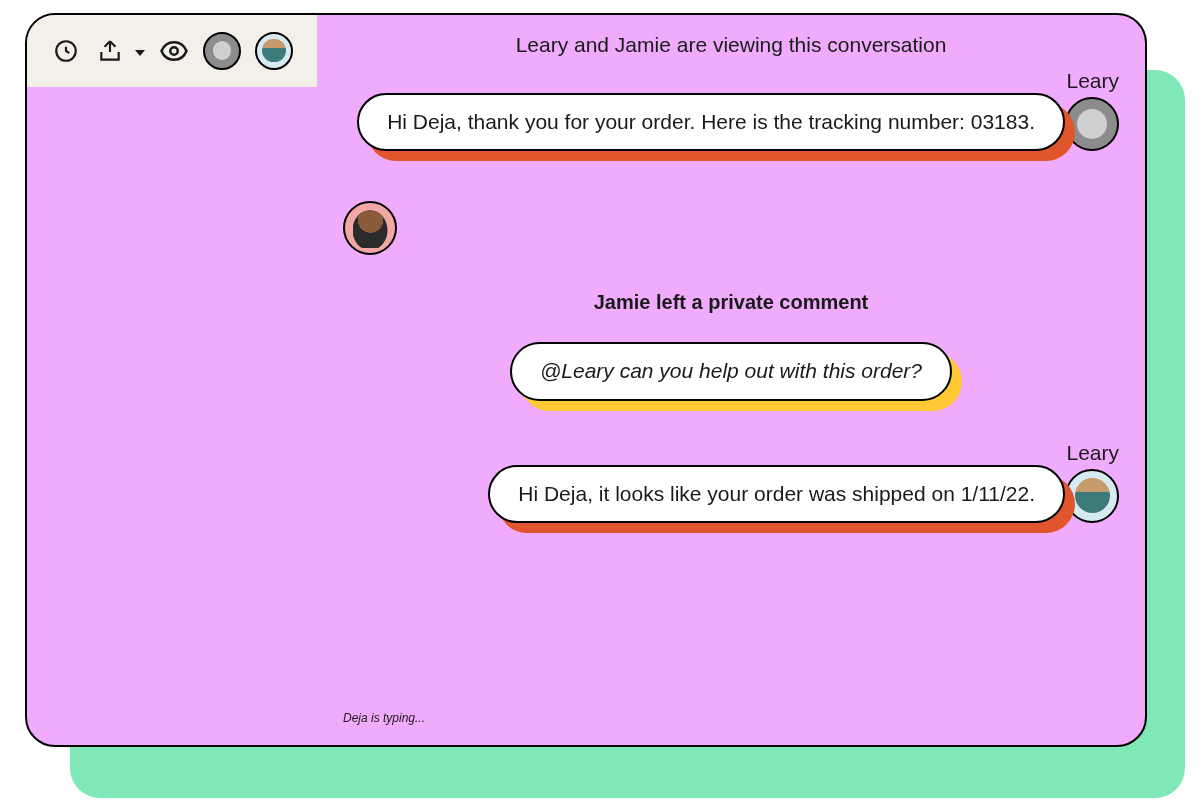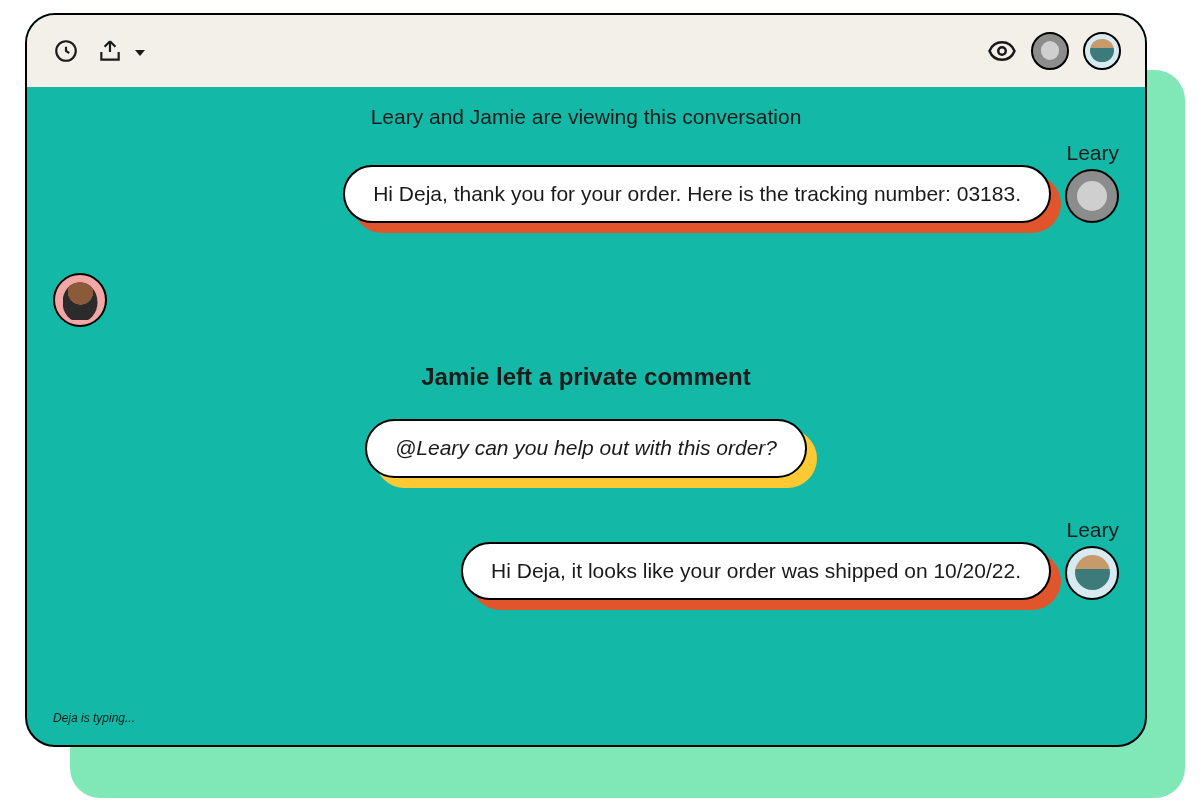--- a/index.html
+++ b/index.html
@@ -19,26 +19,26 @@
     height: 728px;
     background: #80e8b6;
     border-radius: 30px;
   }
   .window {
     position: absolute;
     left: 25px;
     top: 13px;
     width: 1122px;
     height: 734px;
-    background: #14b8a6;
+    background: #f0abfc;
     border: 2px solid #000;
     border-radius: 30px;
     overflow: hidden;
     display: flex;
-    flex-direction: column;
+    flex-direction: row;
   }
   
   .toolbar {
     height: 72px;
     background: #f3f0ea;
     border-bottom: 1px solid #f3f0ea;
     display: flex;
     align-items: center;
     padding: 0 24px;
     gap: 14px;
@@ -75,33 +75,33 @@
   }
   .system-line {
     text-align: center;
     font-size: 21px;
     color: #1a1a1a;
     margin-bottom: 12px;
   }
   .private-line {
     text-align: center;
     font-weight: 700;
-    font-size: 24px;
+    font-size: 20px;
     margin: 36px 0 28px 0;
   }
   .typing {
     position: absolute;
     left: 26px;
     bottom: 20px;
     font-style: italic;
     font-size: 12px;
     color: #1a1a1a;
   }
   
-  .row { display: flex; align-items: flex-end; gap: 14px; margin-bottom: 28px; text-align: right; }
+  .row { display: flex; align-items: flex-end; margin-bottom: 28px; text-align: right; }
   .row.outgoing { flex-direction: row-reverse; }
   .msg-wrap { display: flex; flex-direction: column; align-items: flex-end; }
   .row.incoming .msg-wrap { align-items: flex-start; }
   .row.center { justify-content: center; }
   .row.center .msg-wrap { align-items: center; }
   .bubble-shadow {
     position: relative;
   }
   .bubble {
     position: relative;
@@ -217,20 +217,20 @@
     </div>
 
     <div class="msg-wrap" style="align-items:flex-end;">
       <div class="author">Leary</div>
       <div class="row outgoing" style="margin-bottom:0;">
         <div class="avatar-lg av-leary">
           <div class="av-leary-inner"></div>
         </div>
         <div class="bubble-shadow">
           <div class="shadow-layer shadow-orange"></div>
-          <div class="bubble">Hi Deja, it looks like your order was shipped on 10/20/22.</div>
+          <div class="bubble">Hi Deja, it looks like your order was shipped on 1/11/22.</div>
         </div>
       </div>
     </div>
 
     <div class="typing">Deja is typing...</div>
   </div>
 </div>
 
 </body></html>

